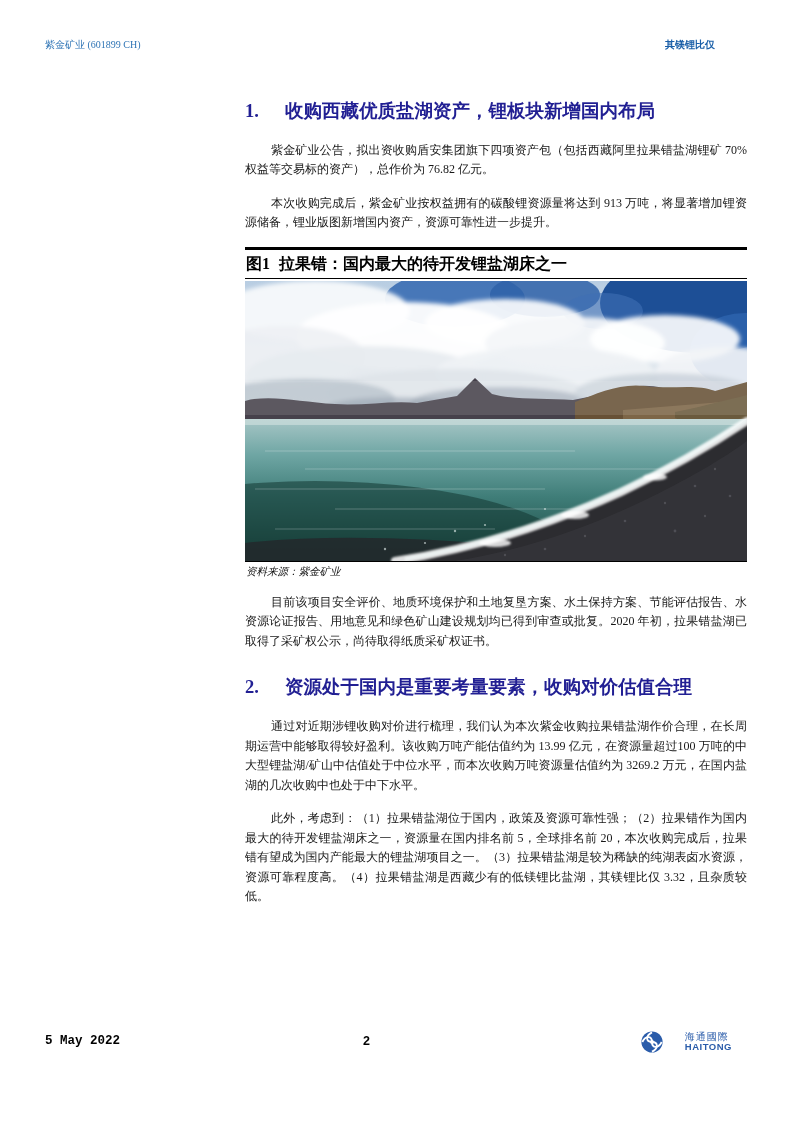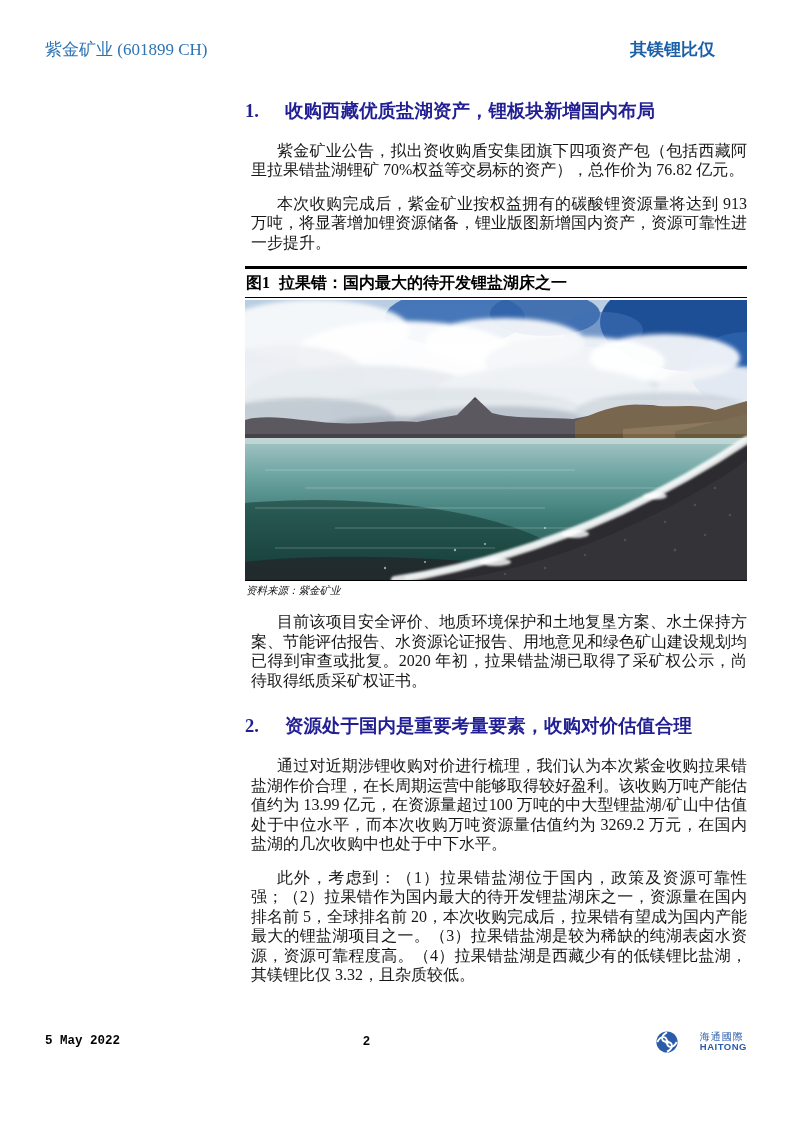--- a/index.html
+++ b/index.html
@@ -5,34 +5,34 @@
   html,body{margin:0;padding:0;background:#fff;}
   .page{
     position:relative;width:793px;height:1122px;background:#ffffff;
     font-family:"Liberation Serif","DejaVu Serif",serif;color:#1c1c1c;
     overflow:hidden;
   }
   
   .hdr{
     position:absolute;top:38px;left:45px;right:78px;
     display:flex;justify-content:space-between;align-items:center;
-    font-size:17px;
+    font-size:10px;
   }
   .hdr .stock{color:#2e74b5;}
   .hdr .rating{color:#1a5fa8;font-weight:bold;}
   
   .content{position:absolute;left:245px;top:99px;width:502px;}
   h2.sec{
     display:flex;align-items:baseline;margin:0 0 17px 0;
     color:#211f93;font-size:18.5px;font-weight:bold;line-height:1.35;
   }
   h2.sec .num{flex:0 0 40px;}
   h2.sec.second{margin-top:24px;}
   p.body{
-    margin:0 0 14px 6px;font-size:16px;line-height:19.5px;
+    margin:0 0 14px 0;font-size:12px;line-height:19.5px;
     text-align:justify;text-indent:26px;color:#171717;
   }
   p.body:last-child{margin-bottom:0;}
   
   .figure{margin:9px 0 14px 0;}
   .fig-caption{
     border-top:3px solid #000;border-bottom:1.5px solid #000;
     font-weight:bold;font-size:16px;padding:4px 1px 3px 1px;color:#000;
   }
   .fig-caption .fig-label{margin-right:9px;}
@@ -40,21 +40,21 @@
   .photo{display:block;width:502px;height:280px;}
   .fig-source{
     border-top:1.5px solid #000;font-style:italic;font-size:10.5px;
     padding:3px 1px 0 1px;color:#111;
   }
   
   .footer{position:absolute;left:45px;right:45px;top:1030px;height:34px;
     font-family:"Liberation Sans","DejaVu Sans",sans-serif;}
   .footer .date{position:absolute;left:0;top:4px;font-size:12.5px;font-weight:bold;color:#000;font-family:Liberation Mono, monospace;}
   .footer .pagenum{position:absolute;left:318px;top:4px;font-size:12.5px;font-weight:bold;color:#000;}
-  .logo{position:absolute;right:1px;top:0;display:flex;align-items:center;gap:21px;}
+  .logo{position:absolute;right:16px;top:0;display:flex;align-items:center;gap:21px;}
   .logo-text{display:flex;flex-direction:column;line-height:1.1;color:#2a5caa;}
   .logo-cn{font-size:10px;letter-spacing:1px;}
   .logo-en{font-size:9.5px;font-weight:bold;letter-spacing:0.5px;}
 </style>
 </head>
 <body>
 
 <div class="page">
 
   <div class="hdr">

